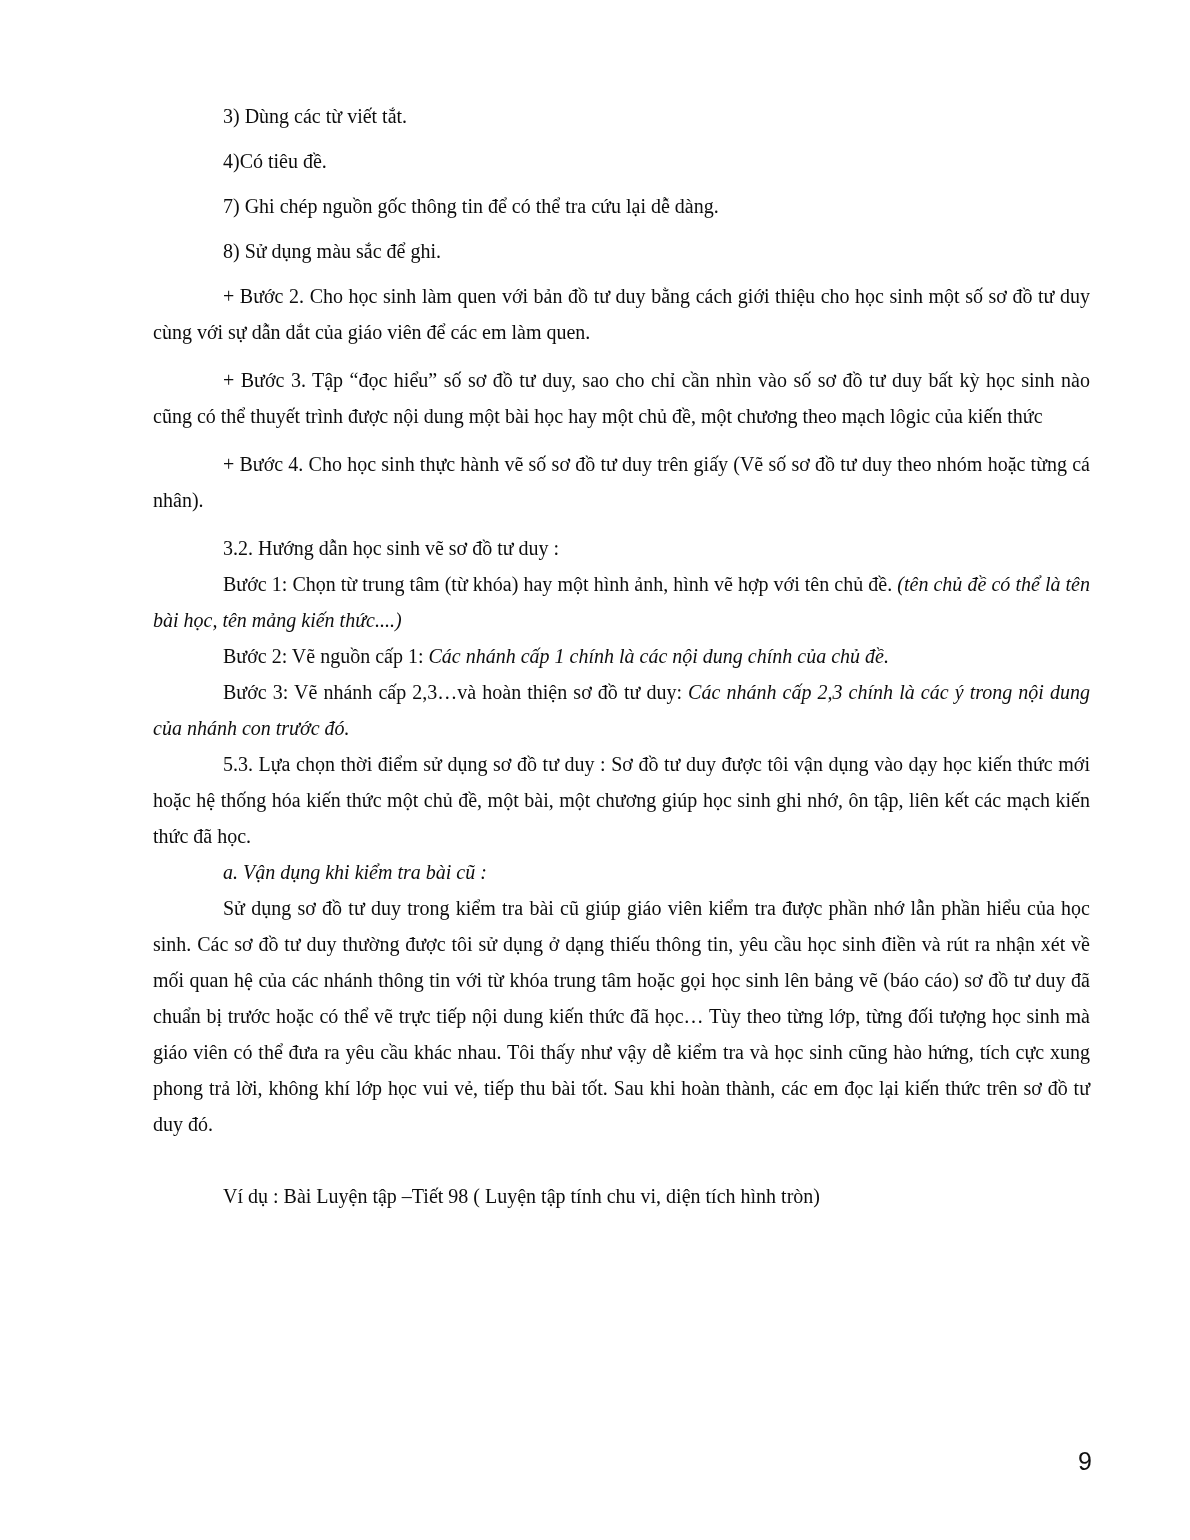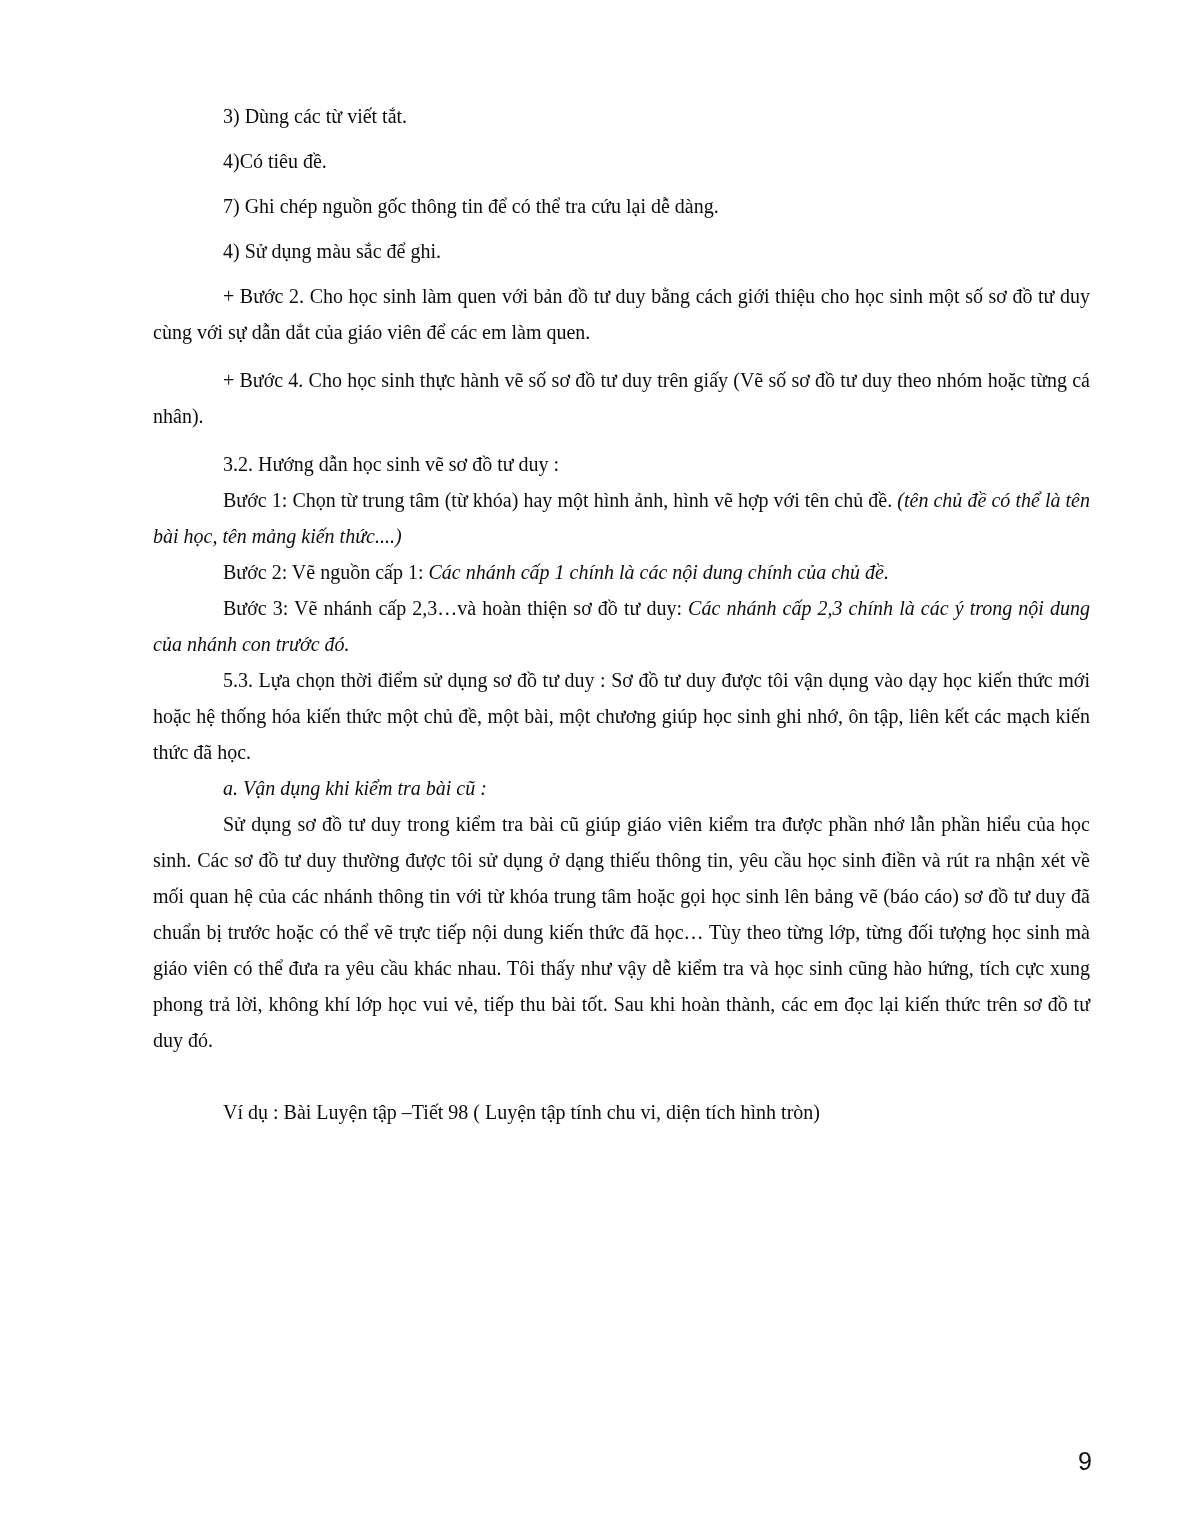--- a/index.html
+++ b/index.html
@@ -49,22 +49,23 @@
   }
 </style>
 </head>
 <body style="background: rgb(255, 255, 255); color: rgb(13, 13, 13);">
 
 <div class="page">
   <div class="content" id="doc-body">
       <p class="para p-list"><span>3) Dùng các từ viết tắt.</span></p>
       <p class="para p-list"><span>4)Có tiêu đề.</span></p>
       <p class="para p-list"><span>7) Ghi chép nguồn gốc thông tin để có thể tra cứu lại dễ dàng.</span></p>
-      <p class="para p-list"><span>4) Sử dụng màu sắc để ghi.</span></p>
+      <p class="para p-list"><span>8) Sử dụng màu sắc để ghi.</span></p>
       <p class="para p-step"><span>+ Bước 2. Cho học sinh làm quen với bản đồ tư duy bằng cách giới thiệu cho học sinh một số sơ đồ tư duy cùng với sự dẫn dắt của giáo viên để các em làm quen.</span></p>
+      <p class="para p-step"><span>+ Bước 3. Tập “đọc hiểu” số sơ đồ tư duy, sao cho chỉ cần nhìn vào số sơ đồ tư duy bất kỳ học sinh nào cũng có thể thuyết trình được nội dung một bài học hay một chủ đề, một chương theo mạch lôgic của kiến thức</span></p>
       <p class="para p-step"><span>+ Bước 4. Cho học sinh thực hành vẽ số sơ đồ tư duy trên giấy (Vẽ số sơ đồ tư duy theo nhóm hoặc từng cá nhân).</span></p>
       <p class="para p-body"><span>3.2. Hướng dẫn học sinh vẽ sơ đồ tư duy :</span></p>
       <p class="para p-body"><span>Bước 1: Chọn từ trung tâm (từ khóa) hay một hình ảnh, hình vẽ hợp với tên chủ đề. </span><span class="italic">(tên chủ đề có thể là tên bài học, tên mảng kiến thức....)</span></p>
       <p class="para p-body"><span>Bước 2: Vẽ nguồn cấp 1: </span><span class="italic">Các nhánh cấp 1 chính là các nội dung chính của chủ đề.</span></p>
       <p class="para p-body"><span>Bước 3: Vẽ nhánh cấp 2,3…và hoàn thiện sơ đồ tư duy: </span><span class="italic">Các nhánh cấp 2,3 chính là các ý trong nội dung của nhánh con trước đó.</span></p>
       <p class="para p-body"><span>5.3. Lựa chọn thời điểm sử dụng sơ đồ tư duy : Sơ đồ tư duy được tôi vận dụng vào dạy học kiến thức mới hoặc hệ thống hóa kiến thức một chủ đề, một bài, một chương giúp học sinh ghi nhớ, ôn tập, liên kết các mạch kiến thức đã học.</span></p>
       <p class="para p-body"><span class="italic">a. Vận dụng khi kiểm tra bài cũ :</span></p>
       <p class="para p-body"><span>Sử dụng sơ đồ tư duy trong kiểm tra bài cũ giúp giáo viên kiểm tra được phần nhớ lẫn phần hiểu của học sinh. Các sơ đồ tư duy thường được tôi sử dụng ở dạng thiếu thông tin, yêu cầu học sinh điền và rút ra nhận xét về mối quan hệ của các nhánh thông tin với từ khóa trung tâm hoặc gọi học sinh lên bảng vẽ (báo cáo) sơ đồ tư duy đã chuẩn bị trước hoặc có thể vẽ trực tiếp nội dung kiến thức đã học… Tùy theo từng lớp, từng đối tượng học sinh mà giáo viên có thể đưa ra yêu cầu khác nhau. Tôi thấy như vậy dễ kiểm tra và học sinh cũng hào hứng, tích cực xung phong trả lời, không khí lớp học vui vẻ, tiếp thu bài tốt. Sau khi hoàn thành, các em đọc lại kiến thức trên sơ đồ tư duy đó.</span></p>
       <p class="para p-example"><span>Ví dụ :  Bài  Luyện tập –Tiết 98 ( Luyện tập tính chu vi, diện tích hình tròn)</span></p>
     </div>

